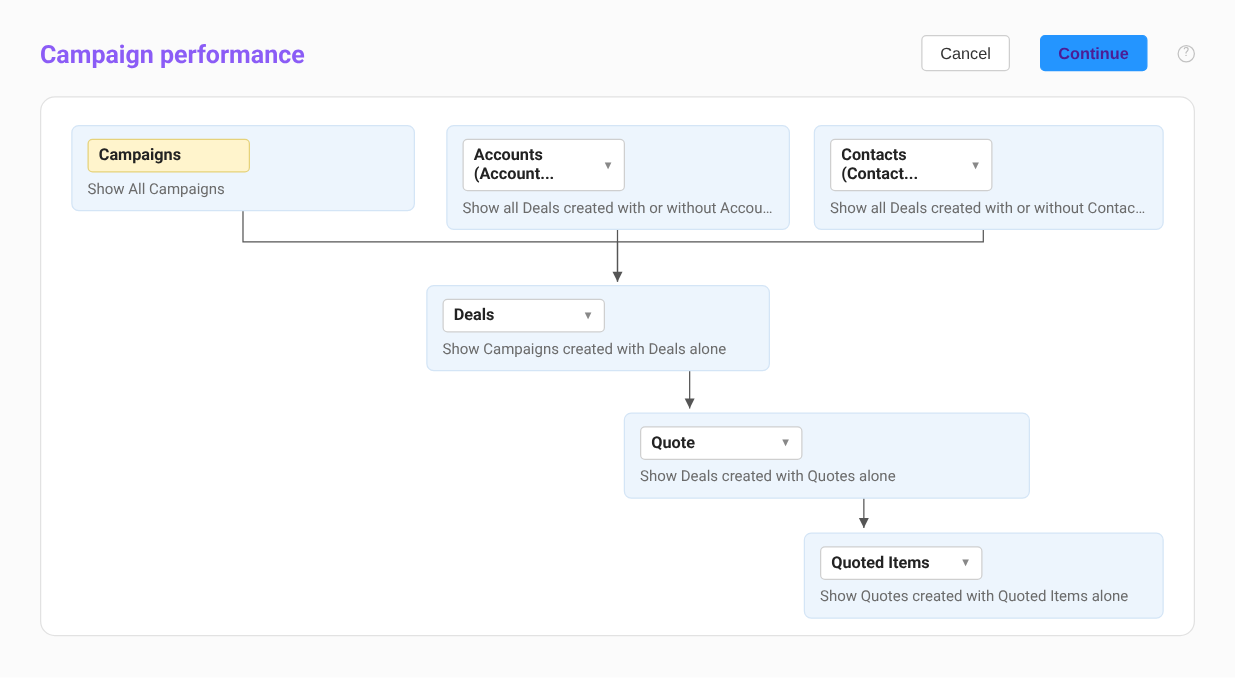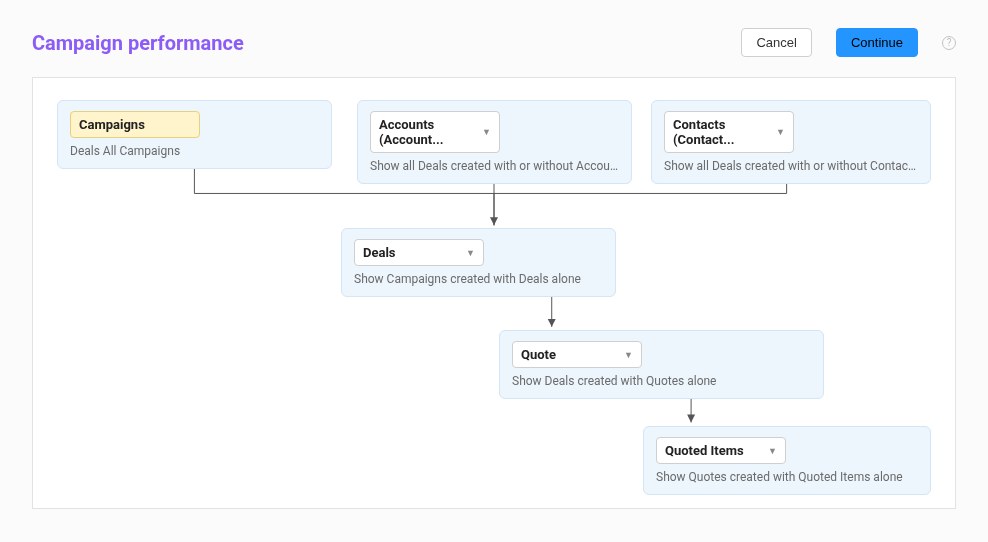--- a/index.html
+++ b/index.html
@@ -36,39 +36,40 @@
     padding: 6px 14px;
     border-radius: 4px;
     cursor: pointer;
     border: 1px solid #cfcfcf;
     background: #fff;
     color: #333;
   }
   .btn-primary {
     background: #2495ff;
     border-color: #2495ff;
-    color: #000000;
+    color: #4c1d95;
+    font-weight: bold;
   }
   .help-icon {
     width: 14px;
     height: 14px;
     border-radius: 50%;
     border: 1px solid #c2c2c2;
     color: #bdbdbd;
     font-size: 10px;
     display: flex;
     align-items: center;
     justify-content: center;
   }
   .canvas {
     position: relative;
     width: 924px;
     height: 432px;
     border: 1px solid #e2e2e2;
-    border-radius: 0;
+    border-radius: 12px;
     background: #fff;
   }
   .node {
     position: absolute;
     background: #edf5fd;
     border: 1px solid #d4e5f6;
     border-radius: 6px;
     padding: 10px 12px 10px 12px;
   }
   .node .chip {
@@ -147,21 +148,21 @@
       <polygon points="520,250 516,242 524,242"></polygon>
 
       <line x1="660" y1="314" x2="660" y2="346"></line>
       <polygon points="660,346 656,338 664,338"></polygon>
     </svg>
 
     <div class="node yellow" style="left:24px; top:22px; width:275px;">
       <div class="chip">
         <span>Campaigns</span>
       </div>
-      <div class="desc">Deals All Campaigns</div>
+      <div class="desc">Show All Campaigns</div>
     </div>
 
     <div class="node" style="left:324px; top:22px; width:275px;">
       <div class="chip">
         <span>Accounts (Account...</span>
         <span class="caret">▼</span>
       </div>
       <div class="desc">Show all Deals created with or without Accounts (Ac...</div>
     </div>
 

